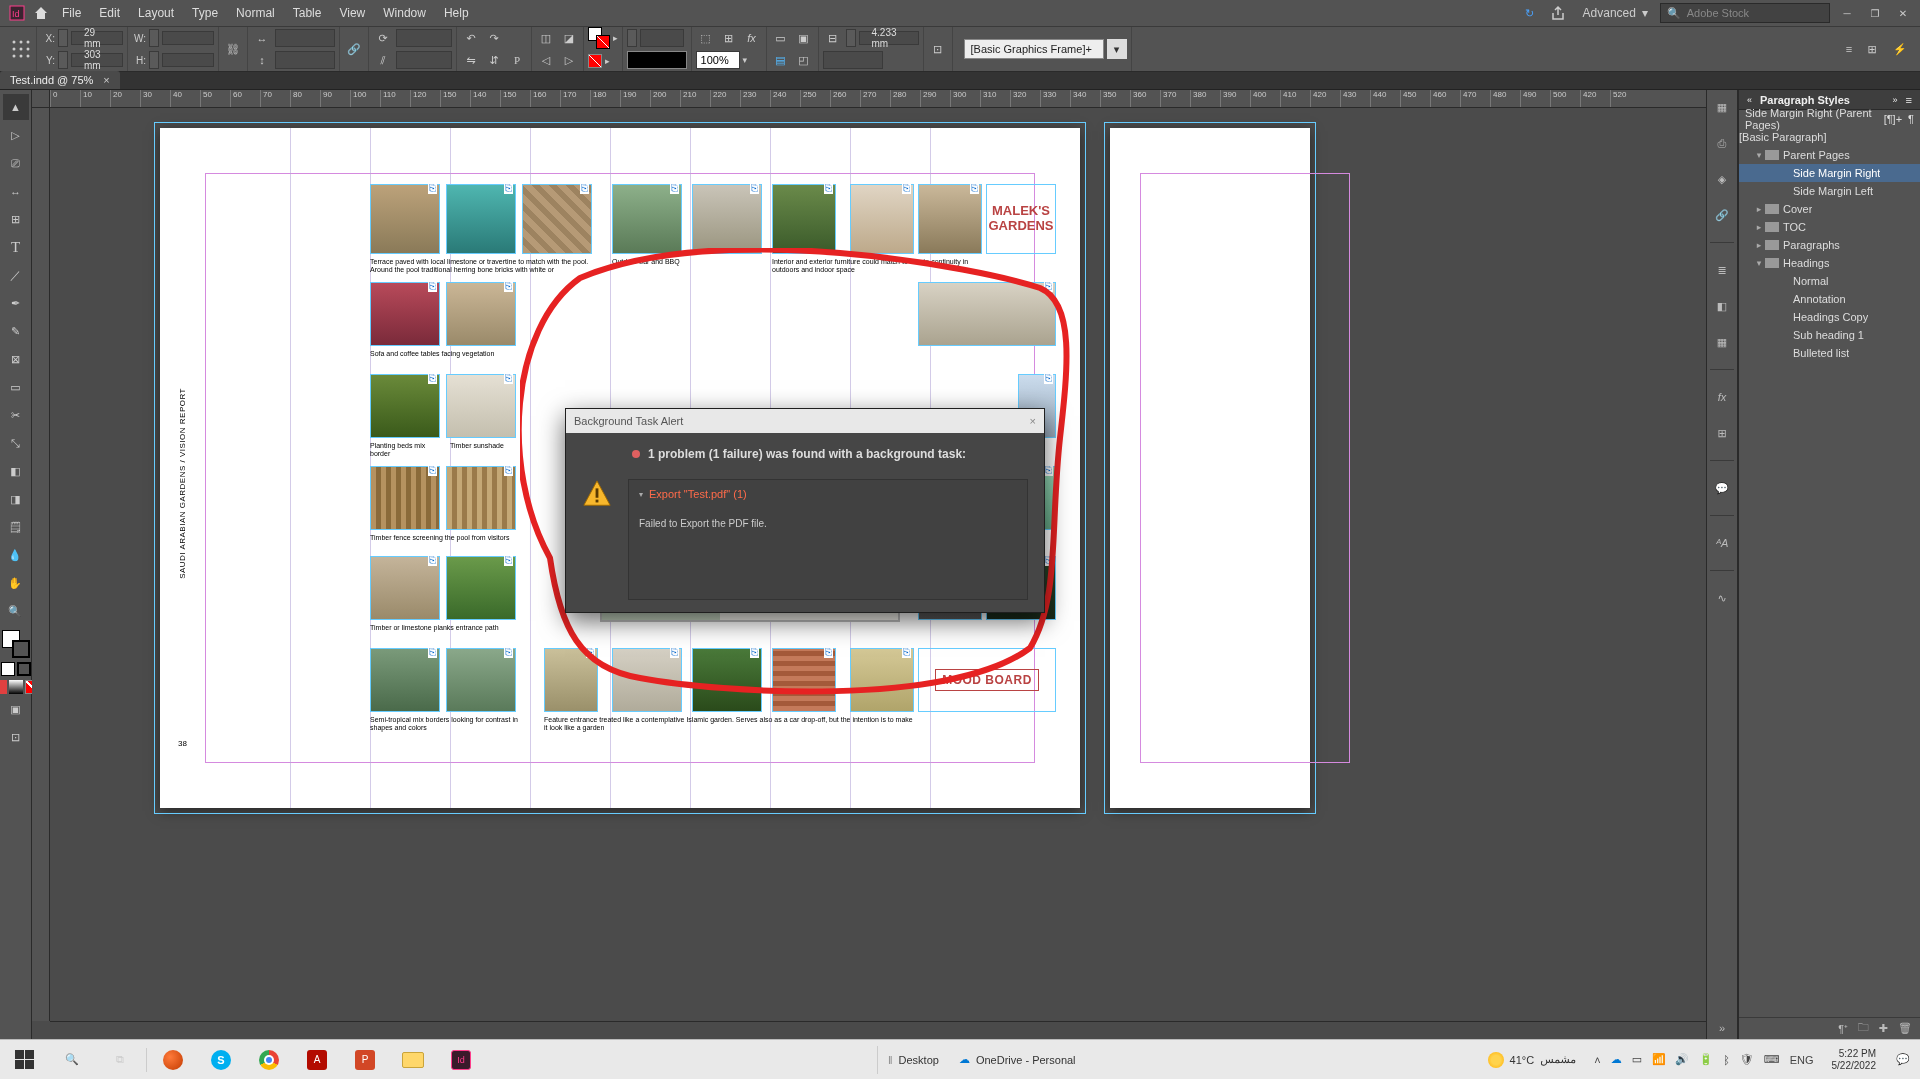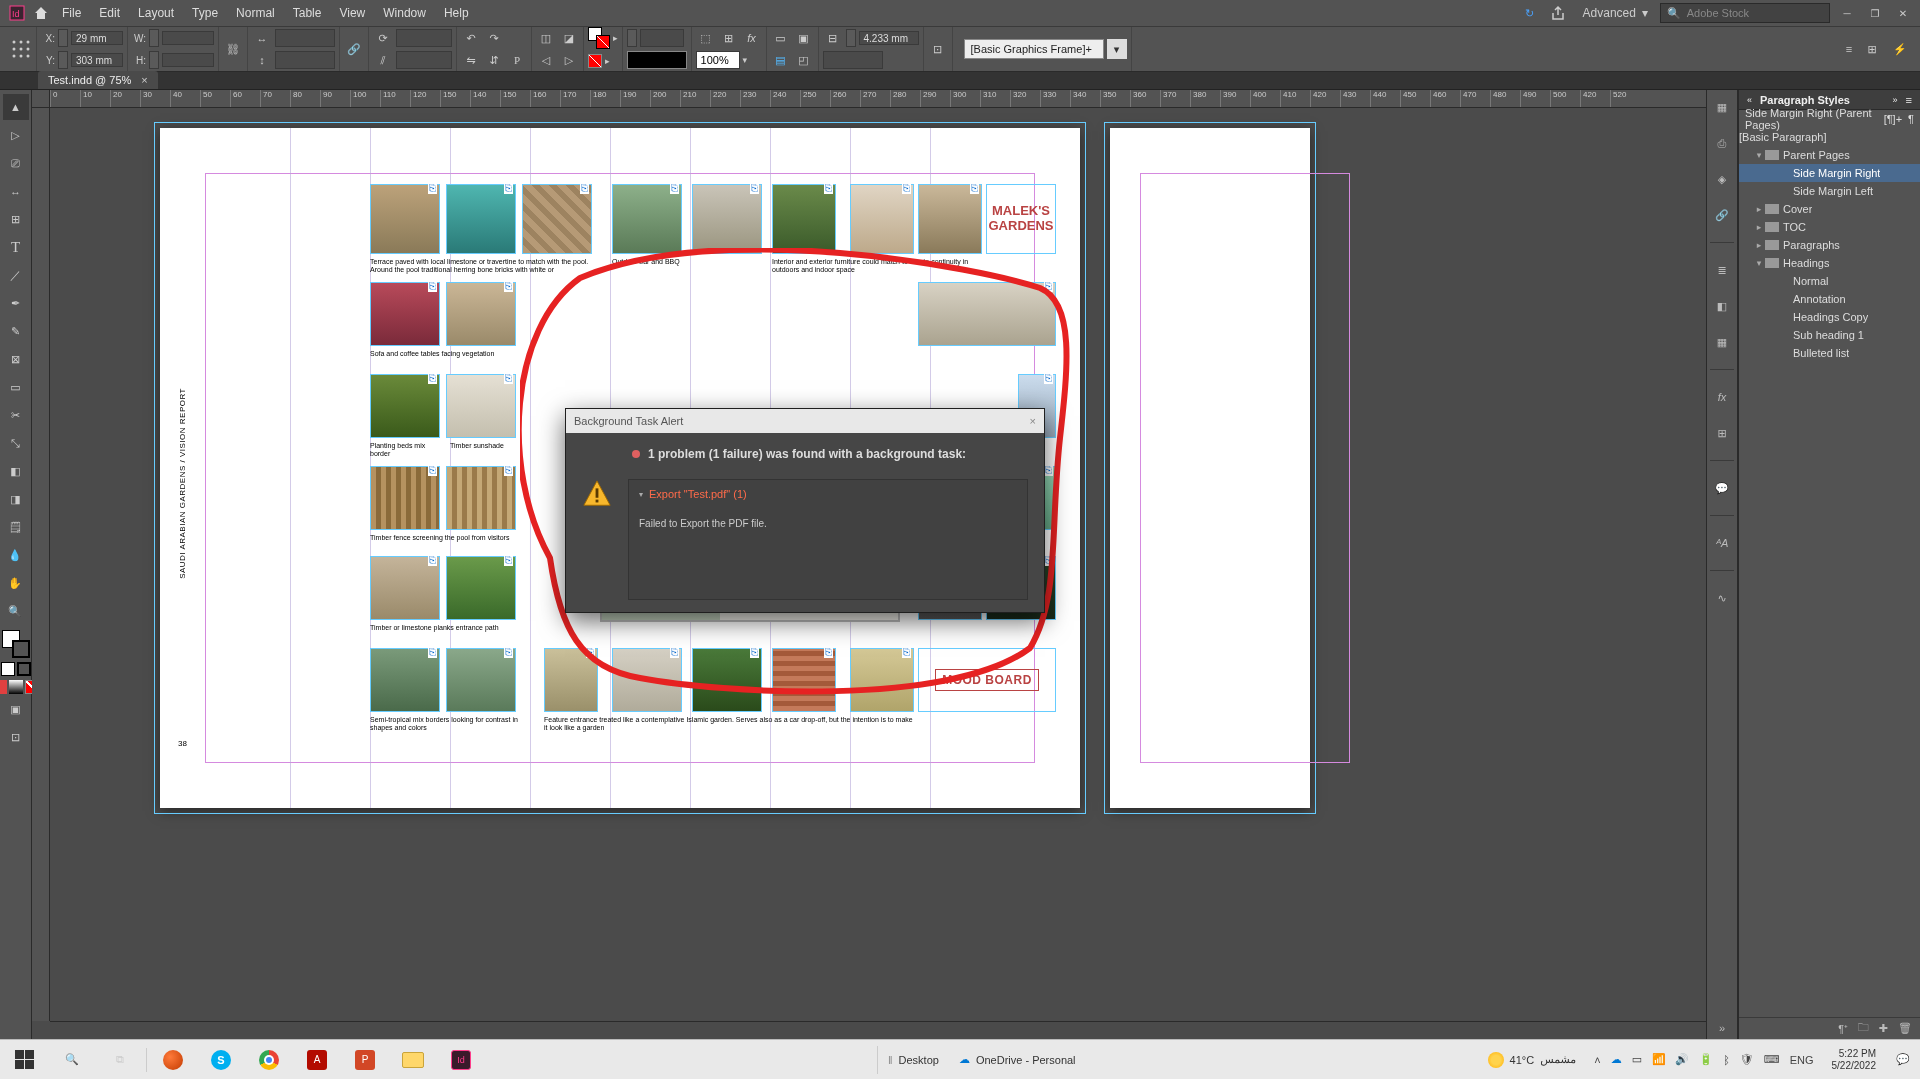--- a/index.html
+++ b/index.html
@@ -13,31 +13,31 @@
 .menubar .right-icon { width:26px; height:22px; display:flex; align-items:center; justify-content:center; color:#ccc; }
 .menubar .workspace { padding:4px 10px; display:flex; align-items:center; gap:6px; font-size:12px; }
 .menubar .stock-search { width:170px; height:20px; background:#424242; border:1px solid #2a2a2a; display:flex; align-items:center; padding:0 6px; color:#888; font-size:11px; gap:6px; }
 .win-btn { width:22px; height:16px; display:flex; align-items:center; justify-content:center; color:#ccc; font-size:10px; margin-left:4px;}
 
 
 .controlbar { height:46px; background:#535353; border-top:1px solid #3a3a3a; border-bottom:1px solid #2a2a2a; display:flex; align-items:stretch; padding:0 6px; }
 .ctrl-group { display:flex; flex-direction:column; justify-content:center; gap:2px; padding:0 4px; border-right:1px solid #444; }
 .ctrl-row { display:flex; align-items:center; gap:3px; min-height:20px; }
 .ctrl-label { color:#ccc; font-size:10px; width:14px; text-align:right; }
-.num-input { width:52px; height:14px; background:#4a4a4a; border:1px solid #3a3a3a; color:#ddd; font-size:10px; padding:0 4px; display:flex; align-items:center; }
+.num-input { width:52px; height:14px; background:#4a4a4a; border:1px solid #3a3a3a; color:#ddd; font-size:10px; padding:0 12px; display:flex; align-items:center; }
 .spin { width:10px; height:18px; background:#5a5a5a; border:1px solid #3a3a3a; }
 .ctrl-btn { width:20px; height:20px; background:#535353; display:flex; align-items:center; justify-content:center; color:#ccc; }
 .ctrl-dd { width:60px; height:18px; background:#4a4a4a; border:1px solid #3a3a3a; display:flex; align-items:center; }
 .swatch-pair { position:relative; width:22px; height:22px; }
 .sw-a{position:absolute;top:0;left:0;width:14px;height:14px;background:#fff;border:1px solid #000;}
 .sw-b{position:absolute;bottom:0;right:0;width:14px;height:14px;background:#fff;border:1px solid #000;background-image:linear-gradient(45deg,red 47%,transparent 47% 53%,red 53%);}
 .wide-dd { height:20px; background:#eee; color:#222; border:1px solid #888; display:flex; align-items:center; padding:0 6px; font-size:11px; }
 
 
-.tabbar { height:18px; background:#333; border-bottom:1px solid #222; display:flex; align-items:flex-end; padding-left:38px; }
+.tabbar { height:18px; background:#333; border-bottom:1px solid #222; display:flex; align-items:flex-end; }
 .doc-tab { height:18px; background:#4a4a4a; padding:2px 10px; font-size:11px; color:#eee; display:flex; align-items:center; gap:10px; border-top-left-radius:3px; border-top-right-radius:3px; }
 .doc-tab .x { color:#ccc; }
 
 
 .toolstrip { position:absolute; left:0; top:90px; width:32px; bottom:40px; background:#535353; display:flex; flex-direction:column; align-items:center; padding-top:4px; gap:2px; border-right:1px solid #2a2a2a;}
 .tool { width:26px; height:26px; display:flex; align-items:center; justify-content:center; color:#ccc; }
 .tool.sel { background:#3a3a3a; }
 .tool-swatch { position:relative; width:28px; height:28px; margin-top:4px;}
 .tool-swatch .f{position:absolute;top:0;left:0;width:18px;height:18px;background:#fff;border:1px solid #000;}
 .tool-swatch .s{position:absolute;bottom:0;right:0;width:18px;height:18px;border:2px solid #000;background:#535353;}

